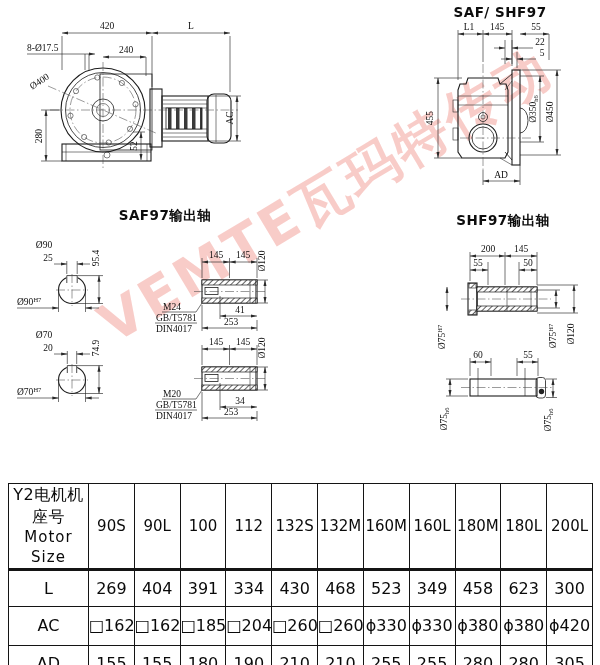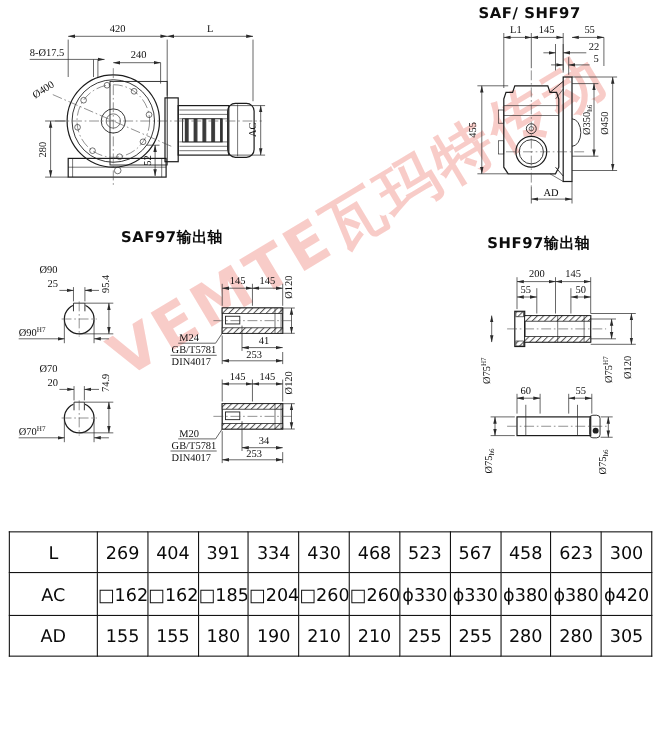--- a/index.html
+++ b/index.html
@@ -22,21 +22,21 @@
   .tl{fill:none;stroke:#1c1c1c;stroke-width:0.55;}
   .cl{fill:none;stroke:#4a4a4a;stroke-width:0.55;stroke-dasharray:9 2.5 1.5 2.5;}
   .dl{fill:none;stroke:#2a2a2a;stroke-width:0.65;}
   .dim{fill:none;stroke:#2a2a2a;stroke-width:0.65;marker-start:url(#ar);marker-end:url(#ar);}
   .dime{fill:none;stroke:#2a2a2a;stroke-width:0.65;marker-end:url(#ar);}
   .dt{font-family:"Liberation Serif",serif;font-size:9.5px;fill:#111;}
   .dts{font-size:6.5px;}
   .hatchband{fill:url(#ht);stroke:#1c1c1c;stroke-width:0.7;}
   
   .dtitle{
-    position:absolute;z-index:3;
+    position:absolute;z-index:3;text-align:center;
     font-family:"DejaVu Sans",sans-serif;font-weight:bold;
     font-size:13.5px;color:#0d0d0d;letter-spacing:0.5px;
   }
   
   table.spec{
     position:absolute;left:8px;top:483px;z-index:3;
     width:585px;border-collapse:collapse;table-layout:fixed;
     background:#fff;
   }
   table.spec td{
@@ -396,30 +396,47 @@
       <col>
       <col>
       <col>
       <col>
       <col>
       <col>
       <col>
       <col>
   </colgroup>
   <tbody>
+    <tr class="hdr">
+      <td class="hcell">
+        <div class="hcn">Y2电机机座号</div>
+        <div class="hen">Motor Size</div>
+      </td>
+      <td>90S</td>
+      <td>90L</td>
+      <td>100</td>
+      <td>112</td>
+      <td>132S</td>
+      <td>132M</td>
+      <td>160M</td>
+      <td>160L</td>
+      <td>180M</td>
+      <td>180L</td>
+      <td>200L</td>
+    </tr>
     <tr class="r1">
       <td>L</td>
       <td>269</td>
       <td>404</td>
       <td>391</td>
       <td>334</td>
       <td>430</td>
       <td>468</td>
       <td>523</td>
-      <td>567</td>
+      <td>349</td>
       <td>458</td>
       <td>623</td>
       <td>300</td>
     </tr>
     <tr class="r2">
       <td>AC</td>
       <td>□162</td>
       <td>□162</td>
       <td>□185</td>
       <td>□204</td>

